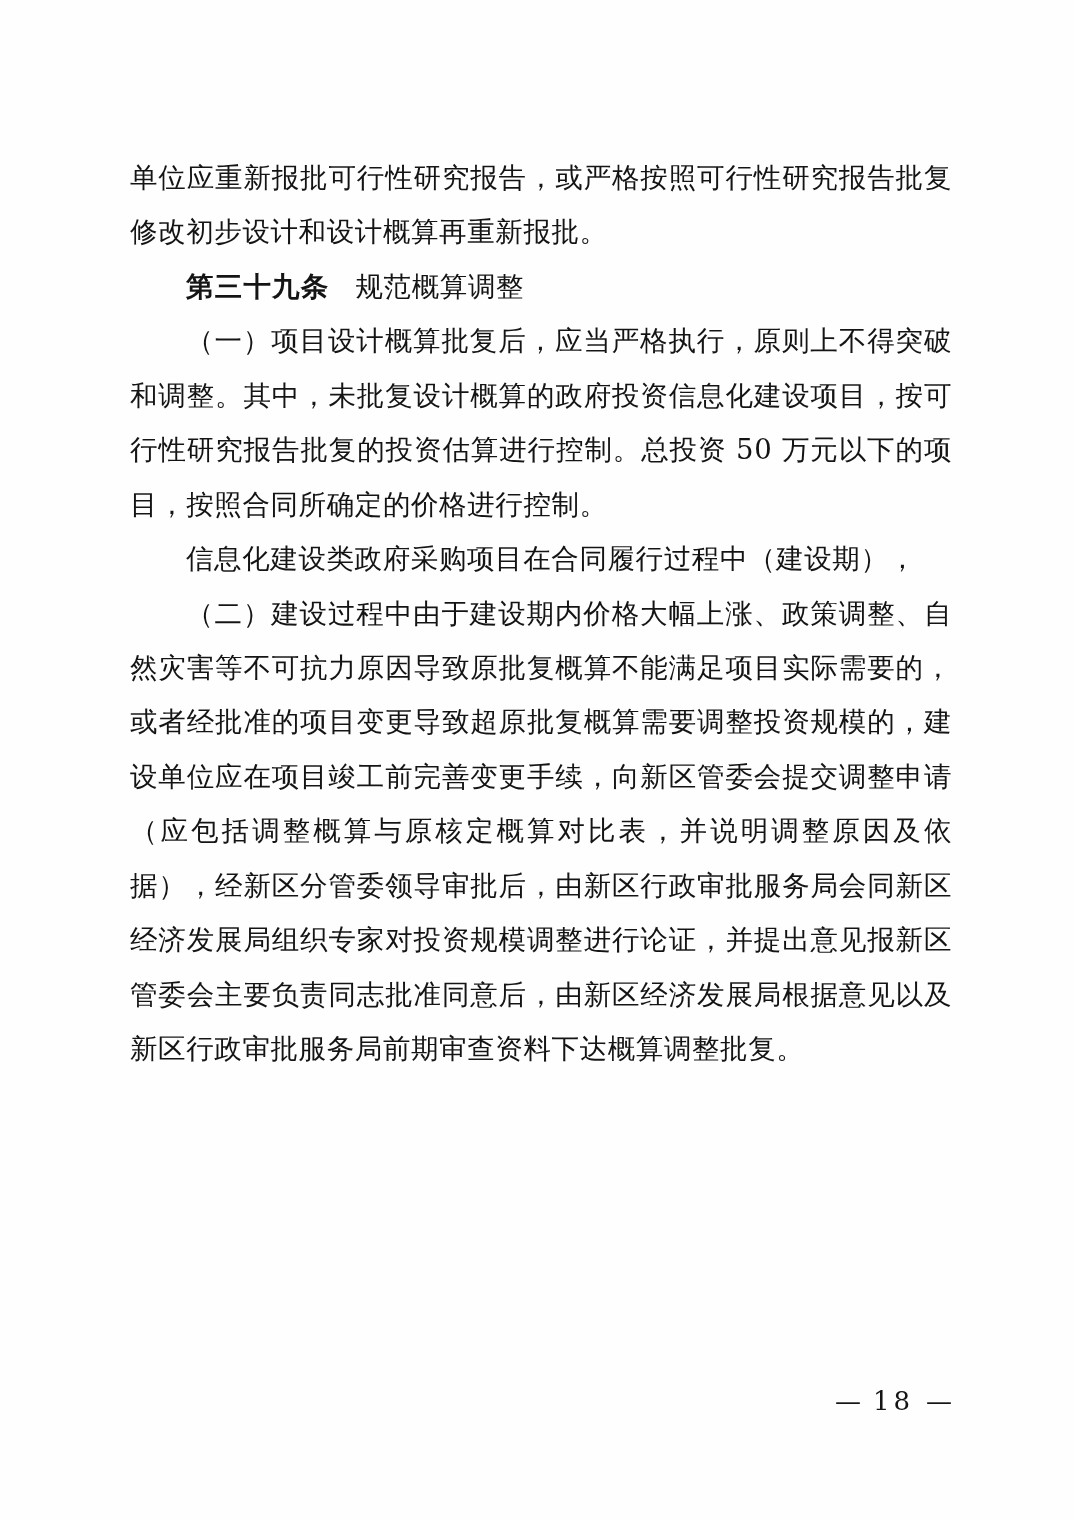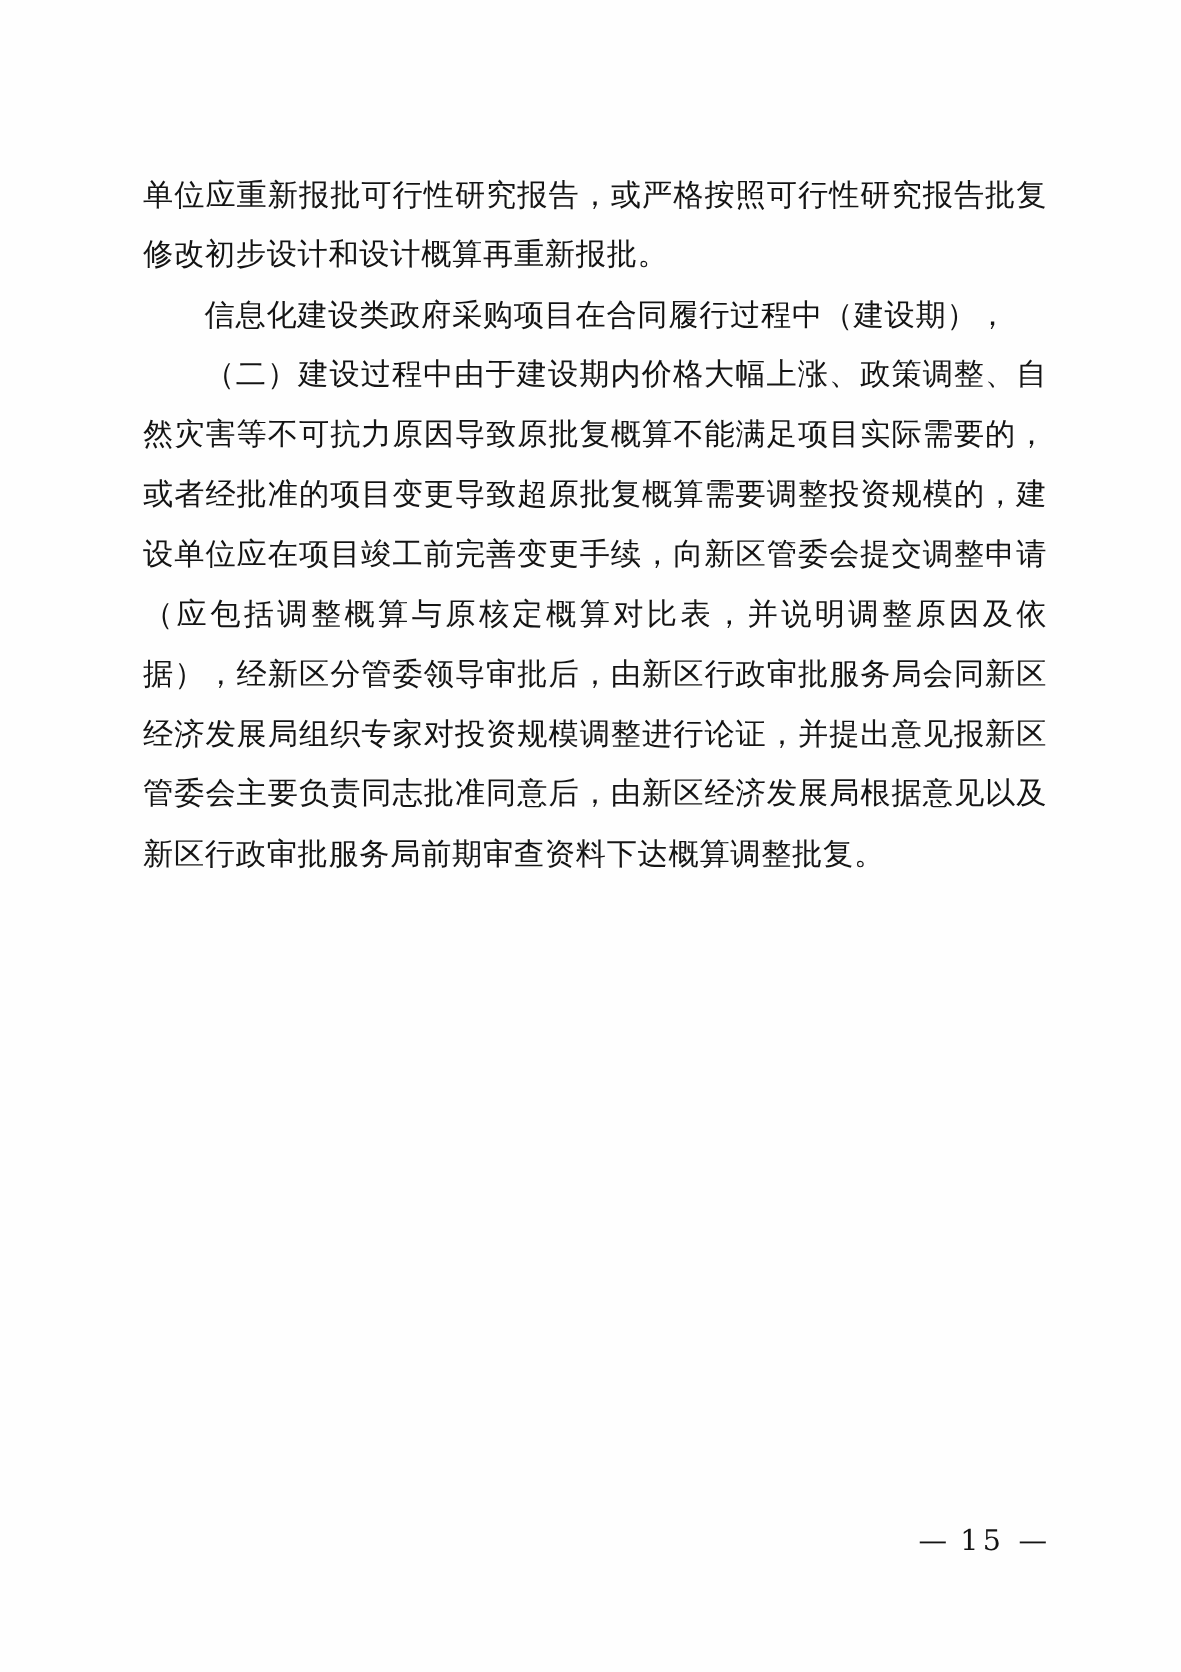--- a/index.html
+++ b/index.html
@@ -66,29 +66,35 @@
 
 <div class="page">
 
   <div class="doc-body">
 
     <p class="para">
       <span>单位应重新报批可行性研究报告，或严格按照可行性研究报告批复修改初步设计和设计概算再重新报批。</span>
     </p>
 
 
+    <p class="para indent">
+      <span class="art-title">第三十九条</span><span class="gap-sm"></span><span>规范概算调整</span>
+    </p>
 
+    <p class="para indent">
+      <span>（一）项目设计概算批复后，应当严格执行，原则上不得突破和调整。其中，未批复设计概算的政府投资信息化建设项目，按可行性研究报告批复的投资估算进行控制。总投资 50 万元以下的项目，按照合同所确定的价格进行控制。</span>
+    </p>
 
     <p class="para indent">
       <span>信息化建设类政府采购项目在合同履行过程中（建设期），</span>
     </p>
 
     <p class="para indent">
       <span>（二）建设过程中由于建设期内价格大幅上涨、政策调整、自然灾害等不可抗力原因导致原批复概算不能满足项目实际需要的，或者经批准的项目变更导致超原批复概算需要调整投资规模的，建设单位应在项目竣工前完善变更手续，向新区管委会提交调整申请（应包括调整概算与原核定概算对比表，并说明调整原因及依据），经新区分管委领导审批后，由新区行政审批服务局会同新区经济发展局组织专家对投资规模调整进行论证，并提出意见报新区管委会主要负责同志批准同意后，由新区经济发展局根据意见以及新区行政审批服务局前期审查资料下达概算调整批复。</span>
     </p>
 
   </div>
 
   <div class="footer">
-    <span class="dash">—</span><span class="pagenum">15</span><span class="dash">—</span>
+    <span class="dash">—</span><span class="pagenum">18</span><span class="dash">—</span>
   </div>
 
 </div>
 
 </body></html>

